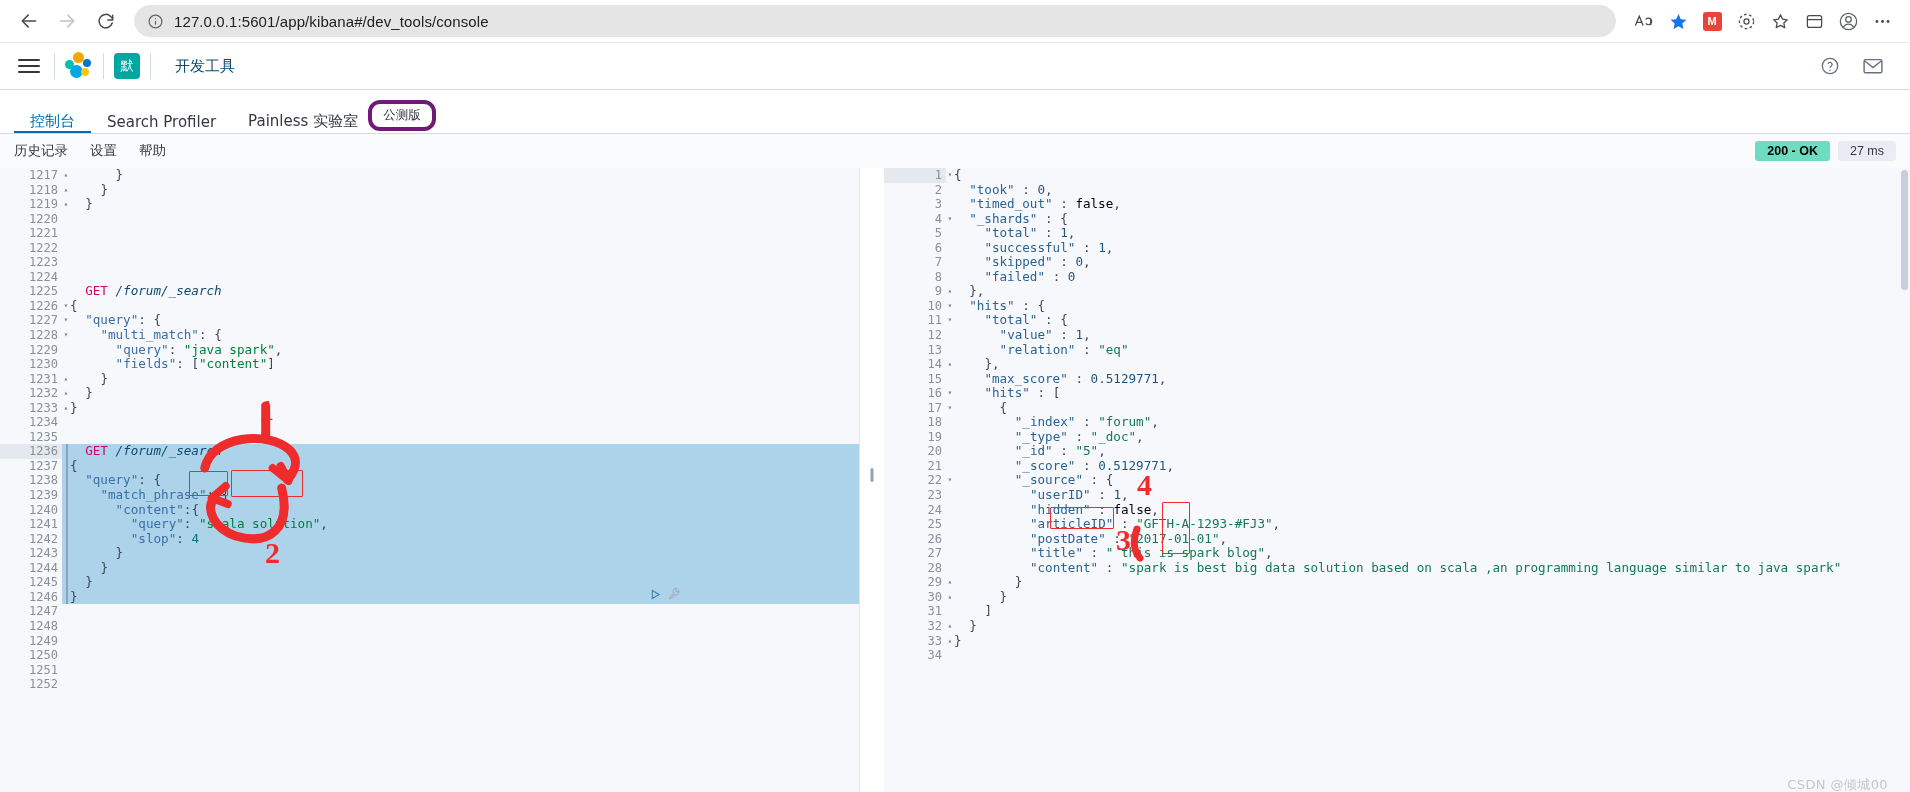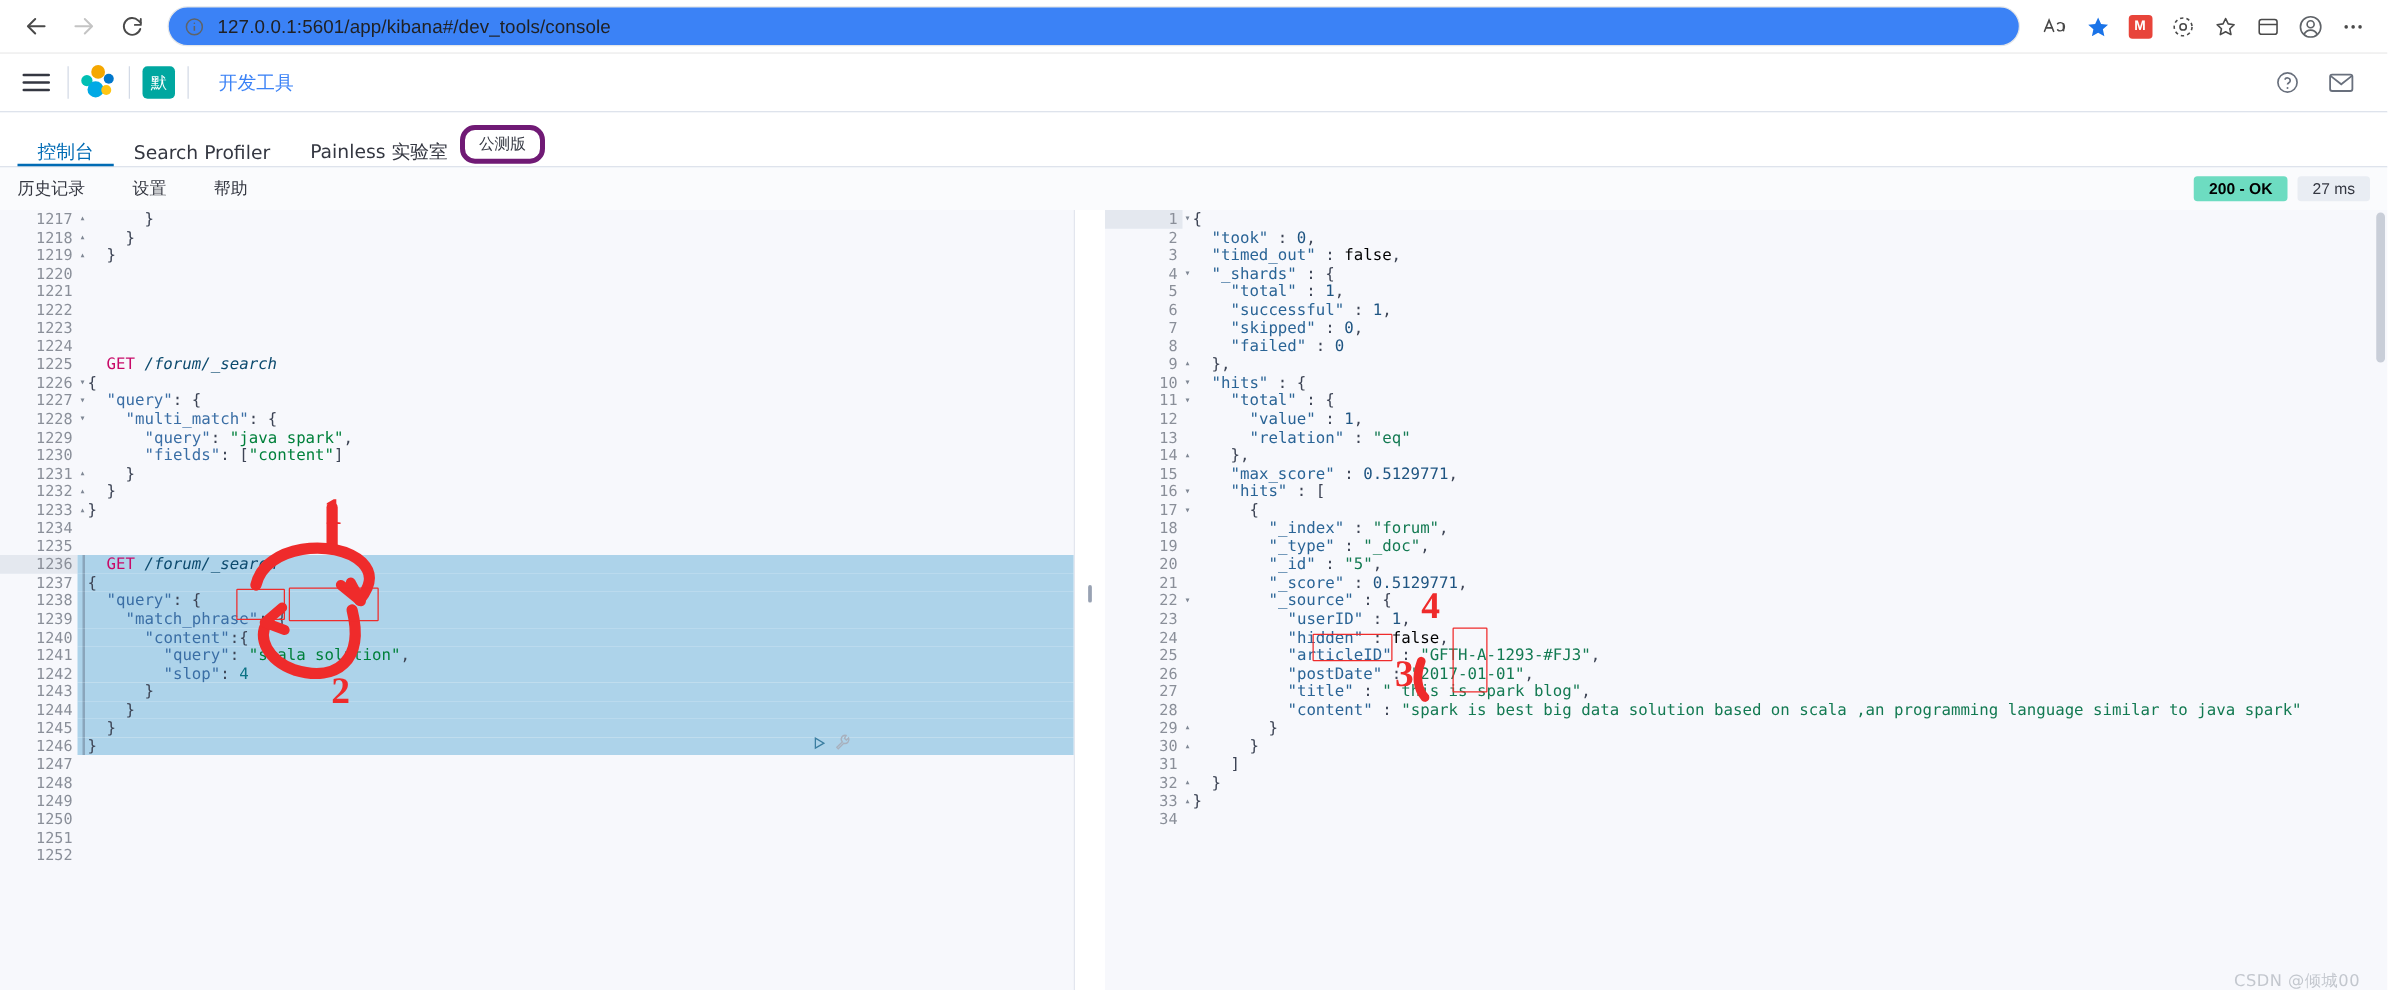--- a/index.html
+++ b/index.html
@@ -16,21 +16,21 @@
     height:43px; background:#ffffff; display:flex; align-items:center;
     padding:0 12px; gap:4px; border-bottom:1px solid #e8e8e8;
   }
   .nav-btn {
     width:34px; height:34px; border-radius:4px; display:flex;
     align-items:center; justify-content:center; color:#4a4a4a; flex:0 0 auto;
   }
   .nav-btn svg { display:block; }
   .nav-btn.disabled { color:#c4c4c4; }
   .omnibox {
-    flex:1 1 auto; height:32px; background:#3b82f6; border-radius:16px;
+    flex:1 1 auto; height:32px; background:#e5e5e5; border-radius:16px;
     display:flex; align-items:center; padding:0 12px; margin:0 8px;
     border:1px solid #e4e6e8;
   }
   .omnibox .info-ic { margin-right:10px; color:#5f6368; display:flex; }
   .url-text { font-size:15px; color:#202124; letter-spacing:.1px; white-space:nowrap; }
   .chrome-right { display:flex; align-items:center; gap:2px; }
   .cr-btn {
     width:32px; height:32px; display:flex; align-items:center;
     justify-content:center; border-radius:4px; color:#4a4a4a; position:relative;
   }
@@ -57,21 +57,21 @@
   .kb-logo .d1 { width:11px; height:11px; background:#f5a700; left:8px;  top:0px; }
   .kb-logo .d2 { width:9px;  height:9px;  background:#00bfb3; left:0px;  top:8px; }
   .kb-logo .d3 { width:8px;  height:8px;  background:#0077cc; left:18px; top:7px; }
   .kb-logo .d4 { width:13px; height:13px; background:#00a9e5; left:5px;  top:13px; }
   .kb-logo .d5 { width:8px;  height:8px;  background:#fec514; left:16px; top:16px; }
   .space-badge {
     width:26px; height:26px; background:#00a7a0; border-radius:4px;
     color:#fff; font-size:13px; display:flex; align-items:center;
     justify-content:center; font-family:"DejaVu Sans", sans-serif;
   }
-  .app-title { font-size:15px; color:#3b82f6; margin-left:14px; font-family:"DejaVu Sans", sans-serif; }
+  .app-title { font-size:15px; color:#0c4a6e; margin-left:14px; font-family:"DejaVu Sans", sans-serif; }
   .kb-header-right { margin-left:auto; display:flex; align-items:center; gap:22px; padding-right:12px; }
   .hdr-icon { color:#69707d; display:flex; align-items:center; }
 
   
   .tabs-bar {
     height:44px; background:#ffffff; display:flex; align-items:flex-end;
     padding:0 14px; border-bottom:1px solid #d3dae6; gap:0;
   }
   .tab {
     padding:0 16px; height:42px; display:flex; align-items:flex-end;
@@ -81,21 +81,21 @@
   .tab.active { color:#006bb4; border-bottom-color:#006bb4; font-weight:normal; }
   .beta-pill {
     margin-left:10px; border:4px solid #701a75; border-radius:12px;
     padding:3px 11px; font-size:12.5px; color:#343741; background:#fff;
     font-family:"DejaVu Sans", sans-serif;
   }
 
   
   .console-toolbar {
     height:34px; background:#fafbfd; display:flex; align-items:center;
-    padding:0 14px; gap:38px; position:relative;
+    padding:0 14px; gap:22px; position:relative;
   }
   .ct-link { font-size:13.5px; color:#343741; font-family:"DejaVu Sans", sans-serif; }
   .status-wrap { margin-left:auto; display:flex; align-items:center; gap:8px; }
   .badge-ok {
     background:#6ddcc1; color:#000000; font-size:12.5px; font-weight:bold;
     padding:3px 12px; border-radius:3px; font-family:"Liberation Sans", sans-serif;
   }
   .badge-ms {
     background:#e9edf3; color:#343741; font-size:12.5px;
     padding:3px 12px; border-radius:3px; font-family:"Liberation Sans", sans-serif;

